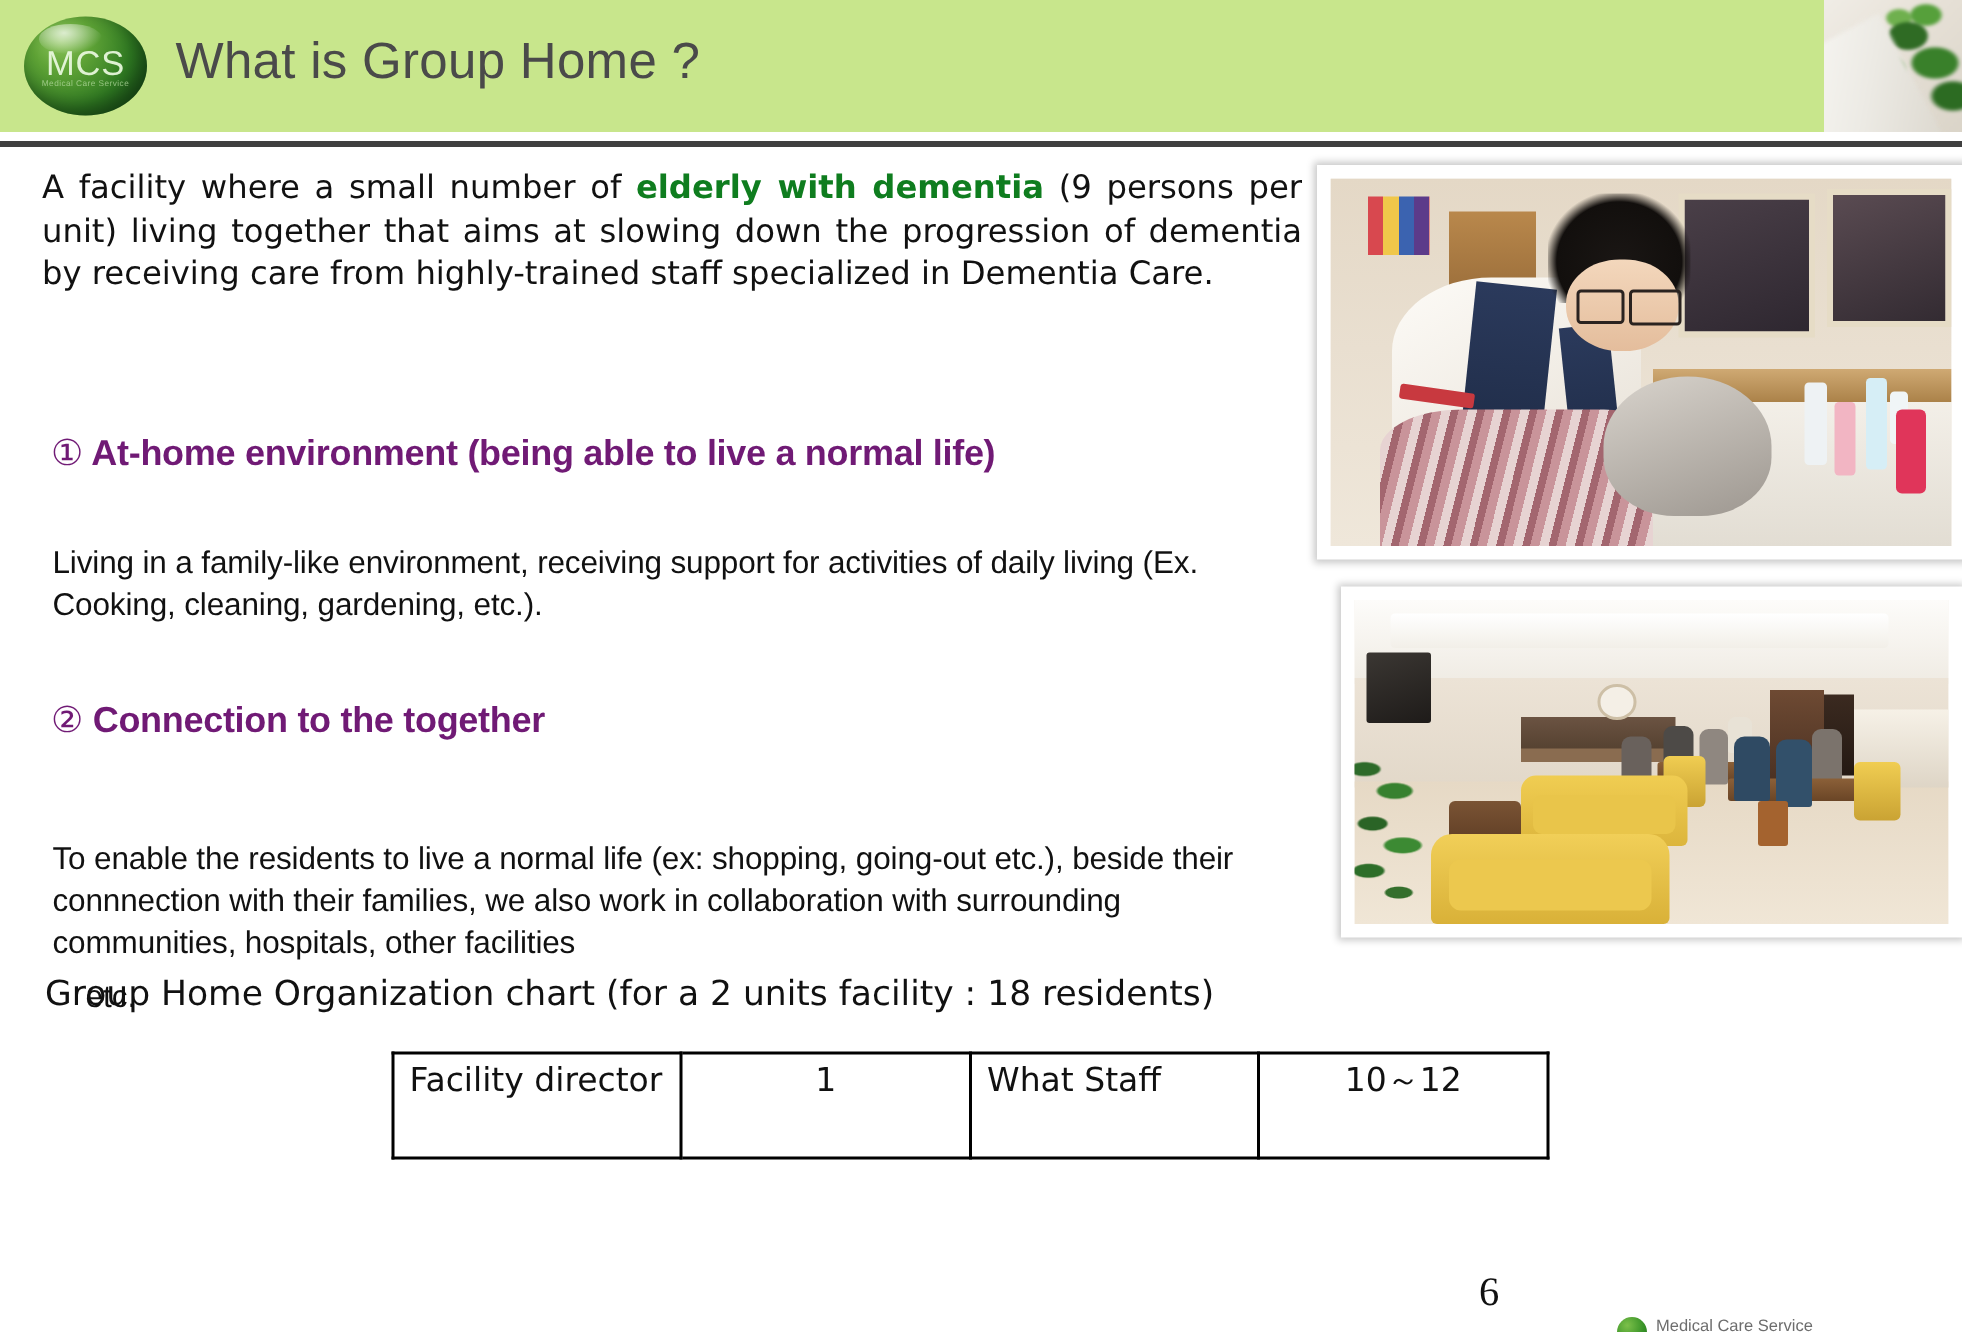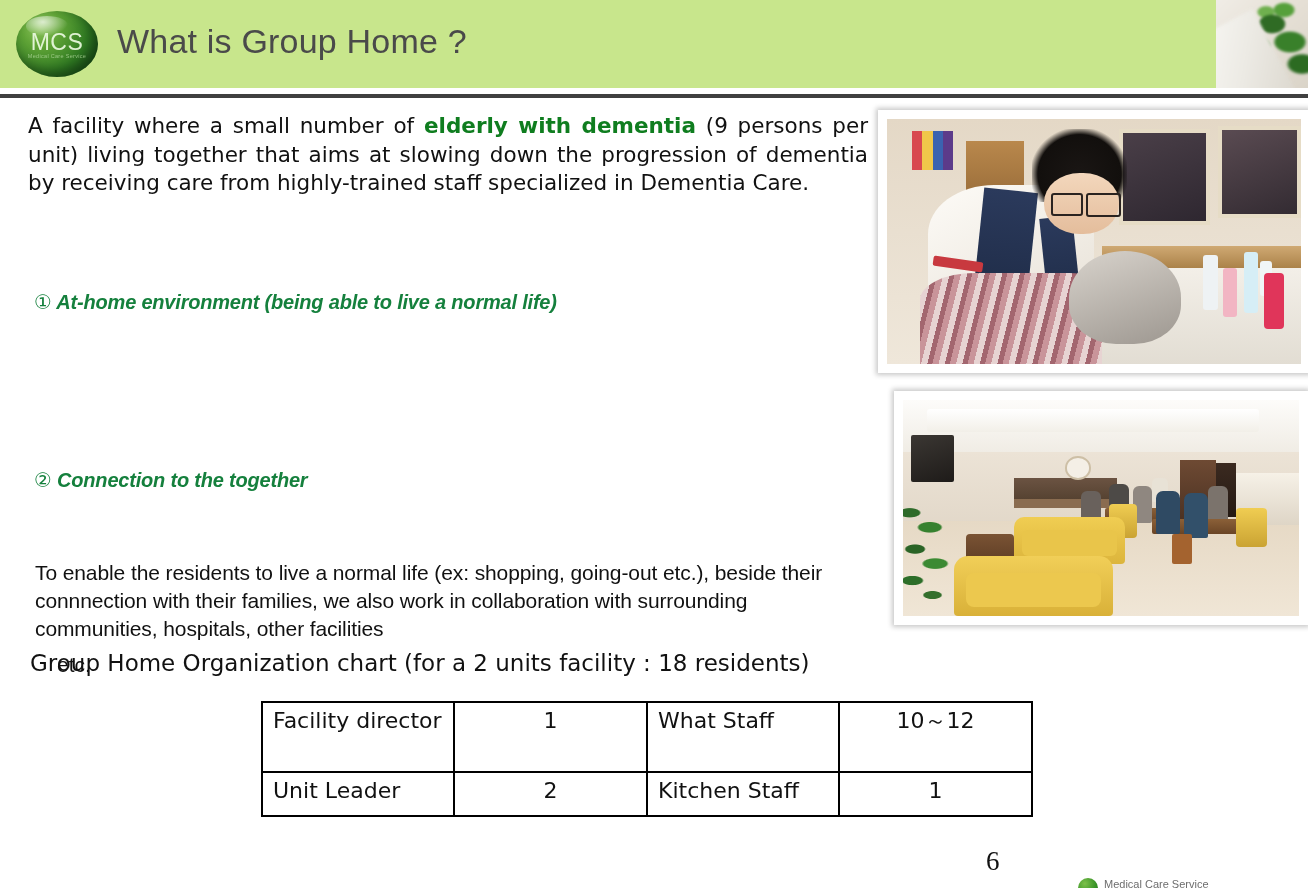--- a/index.html
+++ b/index.html
@@ -143,26 +143,25 @@
   .features-label {
     margin: 0;
     padding-left: 6px;
     font-size: 21.5px;
     line-height: 28px;
     color: #111;
   }
   .feat-head {
     margin: 0;
     font-family: "Liberation Sans", sans-serif;
-    font-size: 20px;
+    font-size: 24px;
     line-height: 40px;
     font-weight: bold;
-    color: #15803d;
+    color: #701a75;
     letter-spacing: -.2px;
-    font-style: italic;
   }
   .feat-head .circnum {
     font-family: "DejaVu Sans", sans-serif;
     font-weight: normal;
   }
   .body-p {
     margin: 0;
     font-family: "Liberation Sans", sans-serif;
     font-size: 21px;
     line-height: 28px;
@@ -412,20 +411,21 @@
   <div id="rule"></div>
 
   <div id="textcol">
 
     <p class="lead"><span>A facility where a small number of </span><span class="hl">elderly with dementia</span><span> (9 persons per unit) living together that aims at slowing down the progression of dementia by receiving care from highly-trained staff specialized in Dementia Care.</span></p>
 
 
     <div id="f1-head" class="feat-head"><span class="circnum">①</span>
       <span>At-home environment (being able to live a normal life)</span></div>
 
+    <div id="f1-body" class="body-p">Living in a family-like environment, receiving support for activities of daily living (Ex. Cooking, cleaning, gardening, etc.).</div>
 
     <div id="f2-head" class="feat-head"><span class="circnum">②</span>
       <span>Connection to the together</span></div>
 
 
     <div id="f2-body2" class="body-p">To enable the residents to live a normal life (ex: shopping, going-out etc.), beside their connnection with their families, we also work in collaboration with surrounding communities, hospitals, other facilities</div>
 
     <div id="etc-frag">etc.</div>
   </div>
 
@@ -437,26 +437,20 @@
         <col class="c1">
         <col class="c2">
         <col class="c3">
       </colgroup>
     <tbody>
       <tr class="tall">
         <td>Facility director</td>
         <td class="num">1</td>
         <td>What Staff</td>
         <td class="num">10～12</td>
-      </tr>
-      <tr>
-        <td>Unit Leader</td>
-        <td class="num">2</td>
-        <td>Kitchen Staff</td>
-        <td class="num">1</td>
       </tr>
     </tbody>
   </table>
 
   <div id="page-num">6</div>
 
   <div id="footer-logo">
     <div class="dot"></div>
     <div class="ftext">Medical Care Service</div>
   </div>

